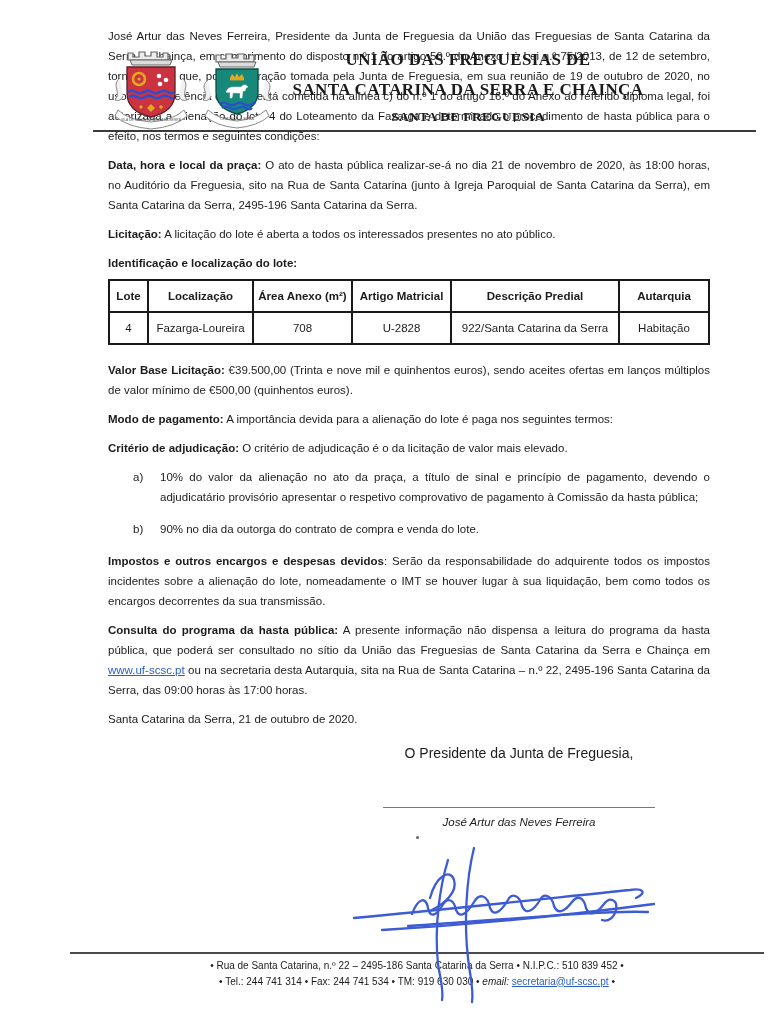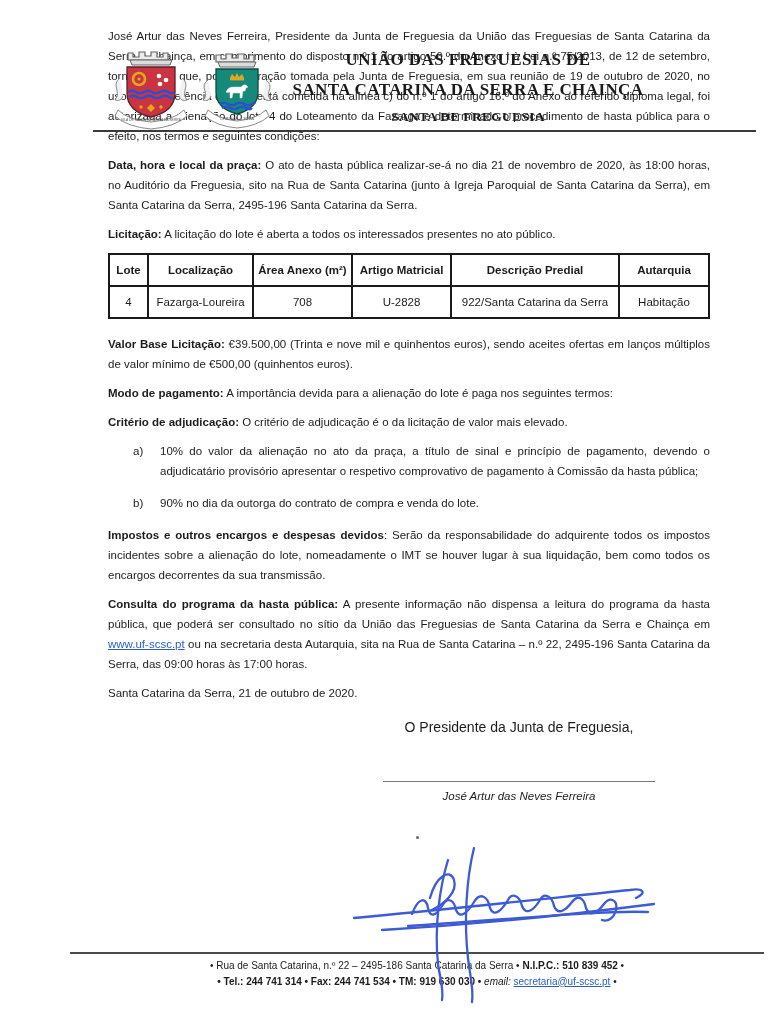--- a/index.html
+++ b/index.html
@@ -34,21 +34,21 @@
   .sig-title{font-size:14px;}
   .sig-space{height:44px;}
   .sig-line{width:272px;height:1px;background:#777;margin:0 auto;}
   .sig-name{font-size:11.5px;font-style:italic;margin-top:4px;}
   .sig-svg{position:absolute;left:352px;top:846px;width:312px;height:158px;z-index:6;pointer-events:none;overflow:visible;}
   .scan-dot{position:absolute;left:416px;top:836px;width:3px;height:3px;border-radius:50%;background:#666;}
   
   .footer{position:absolute;left:70px;top:952px;width:694px;z-index:2;}
   .footer-rule{width:100%;height:2px;background:#4a4a4a;}
   .footer-text{text-align:center;font-size:10px;line-height:15.5px;margin-top:4px;color:#1b1b1b;}
-  .footer-text .fb{font-weight:bold;}
+  .footer-text .fb{font-weight:normal;}
   .footer-text .fi{font-style:italic;}
   a.maillink{color:#2a5fc4;text-decoration:underline;cursor:pointer;}
 </style>
 </head>
 <body>
 
 <div class="page">
 
   <div class="header">
     <div class="crests">
@@ -110,20 +110,21 @@
 
 
   <div class="content">
 
     <p>José Artur das Neves Ferreira, Presidente da Junta de Freguesia da União das Freguesias de Santa Catarina da Serra e Chainça, em cumprimento do disposto n.º 1 do artigo 56.º do Anexo I à Lei n.º 75/2013, de 12 de setembro, torna público que, por deliberação tomada pela Junta de Freguesia, em sua reunião de 19 de outubro de 2020, no uso da competência que lhe está cometida na alínea c) do n.º 1 do artigo 16.º do Anexo ao referido diploma legal, foi autorizada a alienação do lote 4 do Loteamento da Fazarga e determinado o procedimento de hasta pública para o efeito, nos termos e seguintes condições:</p>
 
     <p><b class="lbl">Data, hora e local da praça:</b><span> O ato de hasta pública realizar-se-á no dia 21 de novembro de 2020, às 18:00 horas, no Auditório da Freguesia, sito na Rua de Santa Catarina (junto à Igreja Paroquial de Santa Catarina da Serra), em Santa Catarina da Serra, 2495-196 Santa Catarina da Serra.</span></p>
 
     <p><b class="lbl">Licitação:</b><span> A licitação do lote é aberta a todos os interessados presentes no ato público.</span></p>
 
+    <div class="sec-heading">Identificação e localização do lote:</div>
 
     <table class="lot">
       <colgroup>
         <col style="width:6.5%">
           <col style="width:17.5%">
           <col style="width:16.5%">
         <col style="width:16.5%">
           <col style="width:28%">
           <col style="width:15%">
       </colgroup>

